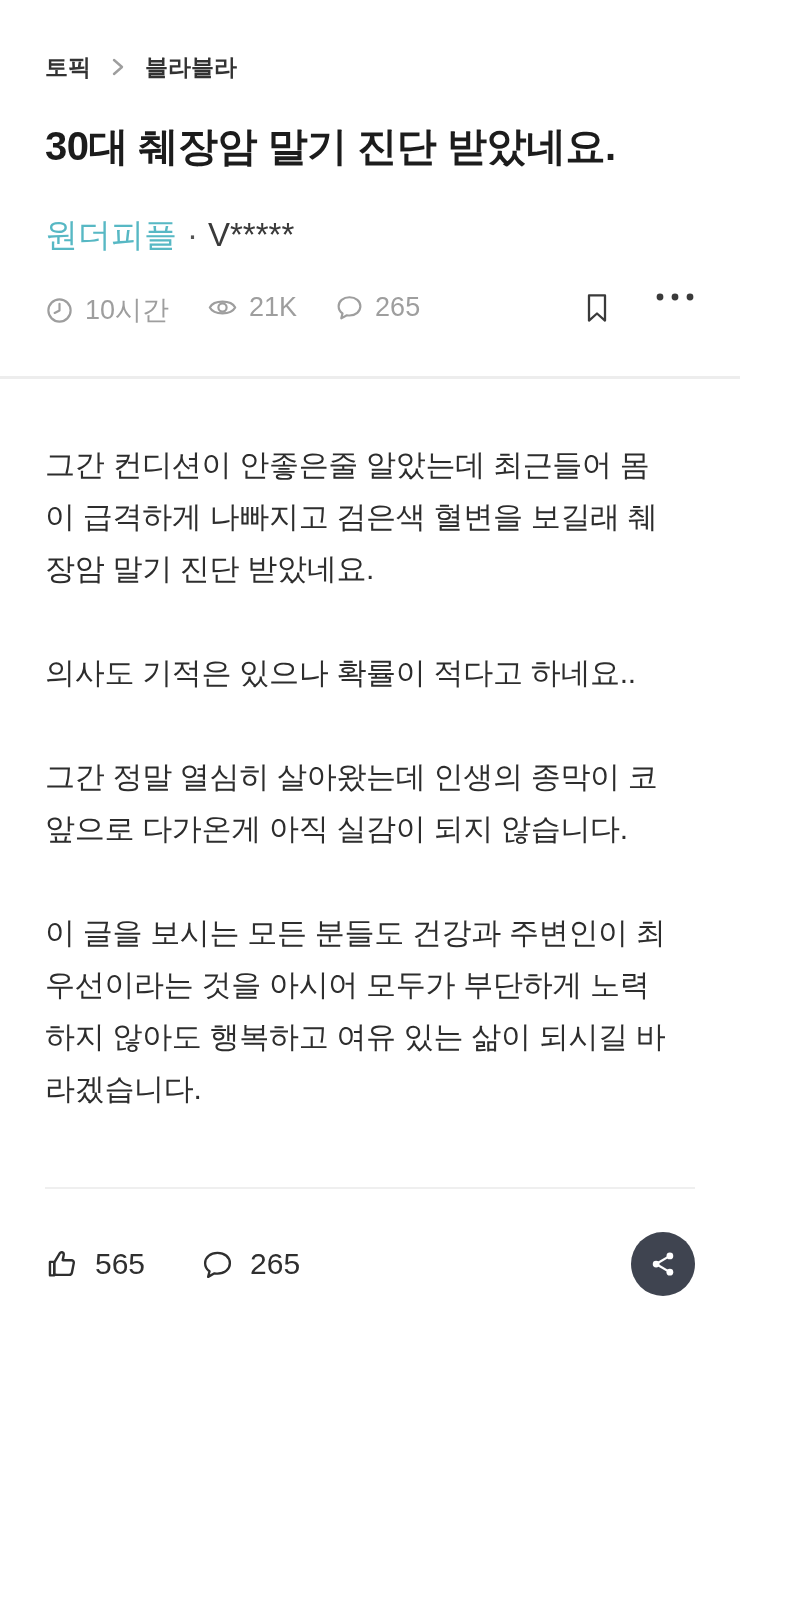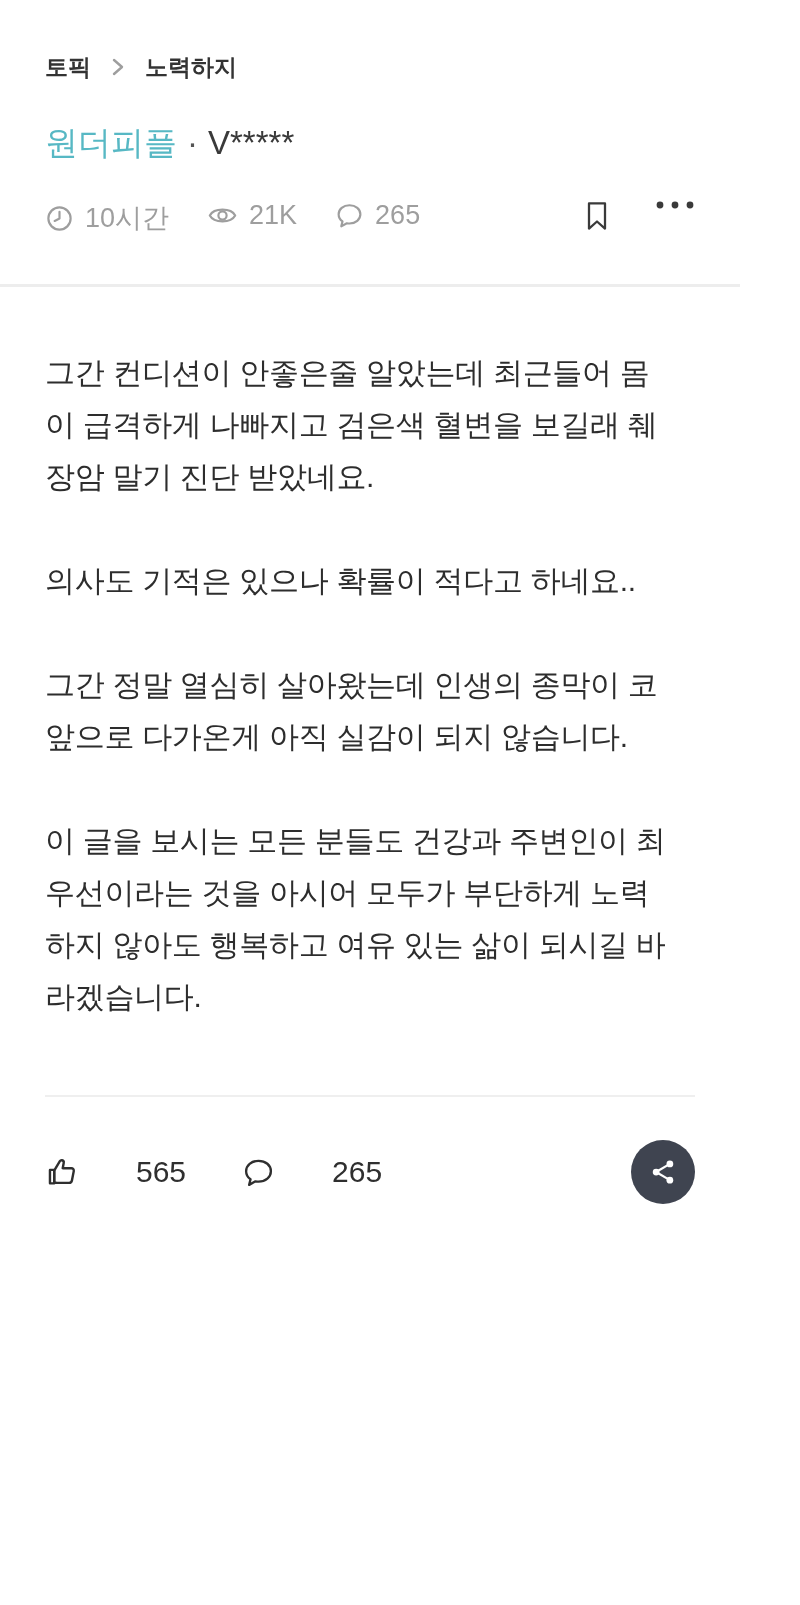--- a/index.html
+++ b/index.html
@@ -113,21 +113,20 @@
     align-items: center;
     height: 66px;
   }
   .footer-stat {
     display: flex;
     align-items: center;
     font-size: 30px;
     color: #2f2f2f;
     cursor: pointer;
     margin-right: 56px;
-    gap: 41px;
   }
   .footer-stat svg { margin-right: 16px; }
   .footer-spacer { flex: 1; }
   .share-fab {
     width: 64px;
     height: 64px;
     border-radius: 50%;
     background: #3f4450;
     display: flex;
     align-items: center;
@@ -143,23 +142,24 @@
 
   <div class="header">
 
     <div class="breadcrumb">
       <span class="crumb">토픽</span>
       <span class="chev">
         <svg width="18" height="24" viewBox="0 0 18 24" fill="none" stroke="#9e9e9e" stroke-width="2.4" stroke-linecap="round" stroke-linejoin="round">
           <polyline points="5,5 13,12 5,19"></polyline>
         </svg>
       </span>
-      <span class="crumb">노력하지</span>
+      <span class="crumb">블라블라</span>
     </div>
 
+    <h1 class="post-title">30대 췌장암 말기 진단 받았네요.</h1>
 
     <div class="author-row">
       <span class="author-name">원더피플</span>
       <span class="author-sep">·</span>
       <span class="author-id">V*****</span>
     </div>
 
     <div class="meta-row">
 
       <span class="meta-stat">

